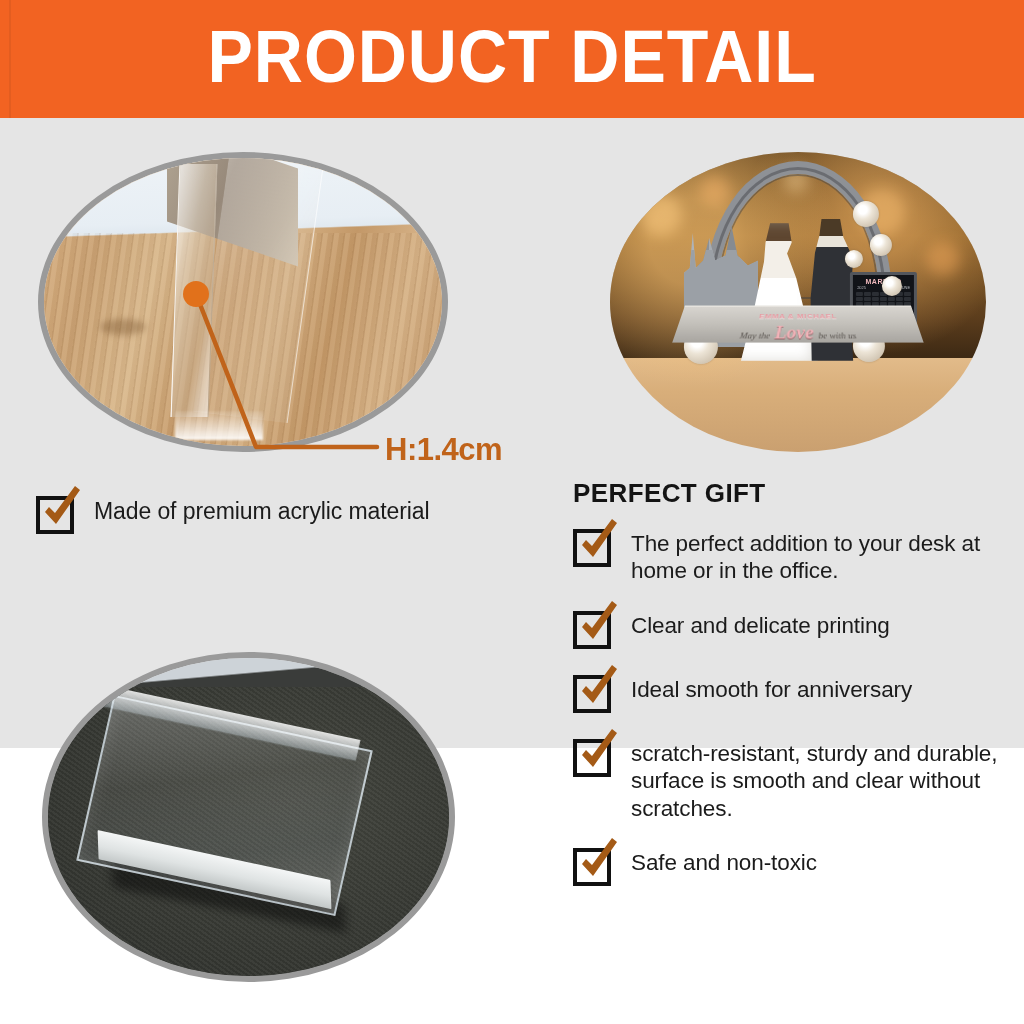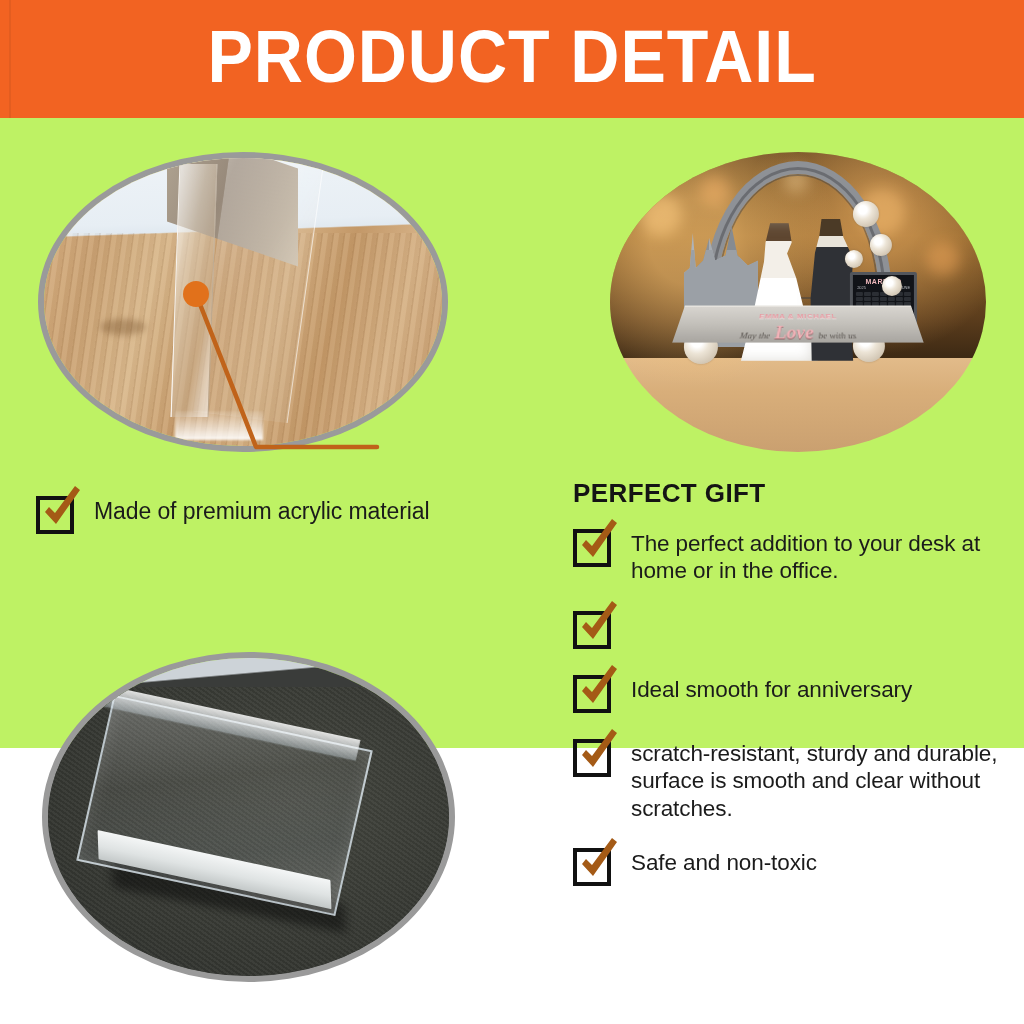--- a/index.html
+++ b/index.html
@@ -3,21 +3,21 @@
 <meta charset="utf-8">
 <title>Product Detail</title>
 <style>
   * { box-sizing: border-box; margin: 0; padding: 0; }
   html, body {
     width: 1024px; height: 1024px;
     background: #ffffff;
     font-family: "Liberation Sans", sans-serif;
     overflow: hidden;
   }
-  .page { position: relative; width: 1024px; height: 748px; background:#bef264; }
+  .page { position: relative; width: 1024px; height: 748px; background:#e5e5e5; }
 
   
   .banner {
     position: absolute; left: 0; top: 0; width: 1024px; height: 118px;
     background: #f26322;
     display: flex; align-items: center; justify-content: center;
   }
   .banner-seam {
     position: absolute; left: 9px; top: 0; width: 2px; height: 118px;
     background: rgba(0,0,0,0.06);
@@ -345,20 +345,21 @@
       <div class="block"></div>
       <div class="block-top-edge"></div>
       <div class="block-front"></div>
     </div>
   </div>
 
   <svg class="callout" viewBox="0 0 1024 1024" xmlns="http://www.w3.org/2000/svg">
     <polyline points="196,294 256,447 377,447" fill="none" stroke="#c0631a" stroke-width="4.5" stroke-linecap="round" stroke-linejoin="round"></polyline>
     <circle cx="196" cy="294" r="13" fill="#e1711b"></circle>
   </svg>
+  <div class="callout-label">H:1.4cm</div>
 
   <div class="section" id="section-acrylic">
     <ul class="bullet-list">
       <li class="bullet">
         <span class="checkbox">
           <svg viewBox="0 0 52 52">
             <path d="M11 26 L22 38 L46 4 L41 0 L21 27 L15 21 Z" fill="#a45a16"></path>
           </svg>
         </span>
         <span class="bullet-text">Made of premium acrylic material</span>
@@ -378,20 +379,21 @@
         </span>
         <span class="bullet-text">The perfect addition to your desk at home or in the office.</span>
       </li>
 
       <li class="bullet">
         <span class="checkbox">
           <svg viewBox="0 0 52 52">
             <path d="M11 26 L22 38 L46 4 L41 0 L21 27 L15 21 Z" fill="#a45a16"></path>
           </svg>
         </span>
+        <span class="bullet-text">Clear and delicate printing</span>
       </li>
 
       <li class="bullet">
         <span class="checkbox">
           <svg viewBox="0 0 52 52">
             <path d="M11 26 L22 38 L46 4 L41 0 L21 27 L15 21 Z" fill="#a45a16"></path>
           </svg>
         </span>
         <span class="bullet-text">Ideal smooth for anniversary</span>
       </li>

